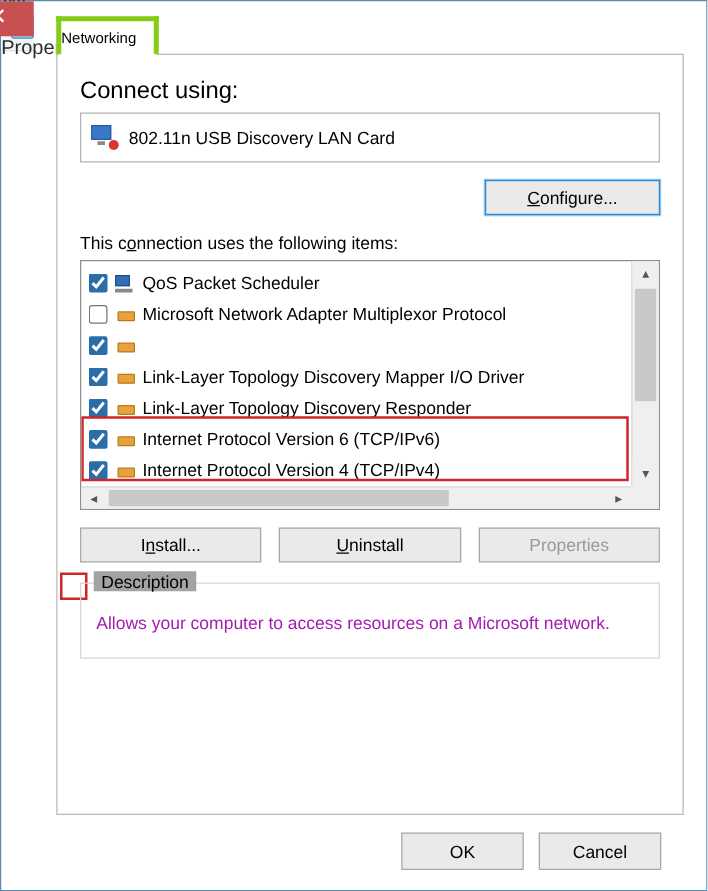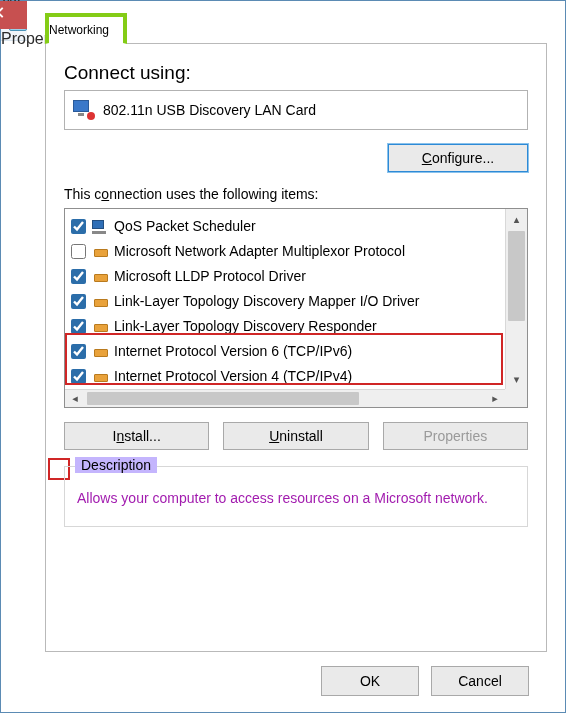--- a/index.html
+++ b/index.html
@@ -215,21 +215,21 @@
   .desc-group {
     position: relative;
     border: 1px solid #d7d7d7;
     padding: 22px 12px 18px 12px;
     margin-top: 4px;
     flex: 1;
   }
   .desc-group .legend {
     position: absolute;
     top: -10px; left: 10px;
-    background: #c4b5fd;
+    background: #a3a3a3;
     padding: 0 6px;
     font-size: 14px;
   }
   .desc-text {
     font-size: 14px;
     color: #a21caf;
     line-height: 1.35;
   }
   .highlight-small {
     position: absolute;
@@ -300,21 +300,20 @@
                 <span>QoS Packet Scheduler</span>
               </div>
               <div class="row">
                 <input type="checkbox" style="">
                 <span class="component-icon driver"></span>
                 <span>Microsoft Network Adapter Multiplexor Protocol</span>
               </div>
               <div class="row">
                 <input type="checkbox" checked="" style="">
                 <span class="component-icon driver"></span>
-                <span>Microsoft LLDP Protocol Driver</span>
               </div>
               <div class="row">
                 <input type="checkbox" checked="" style="">
                 <span class="component-icon driver"></span>
                 <span>Link-Layer Topology Discovery Mapper I/O Driver</span>
               </div>
               <div class="row">
                 <input type="checkbox" checked="" style="">
                 <span class="component-icon driver"></span>
                 <span>Link-Layer Topology Discovery Responder</span>

